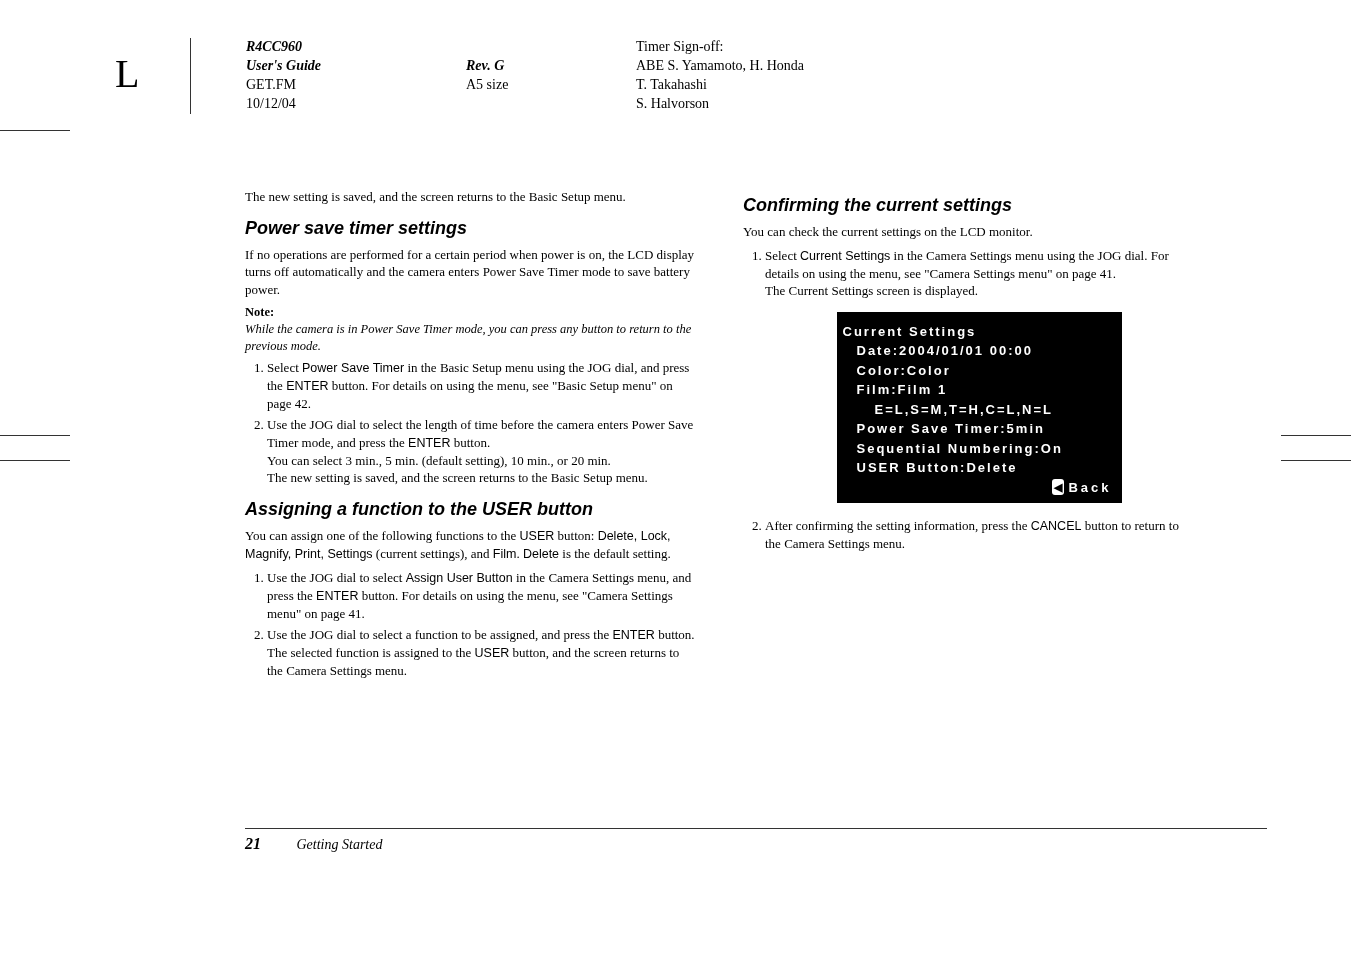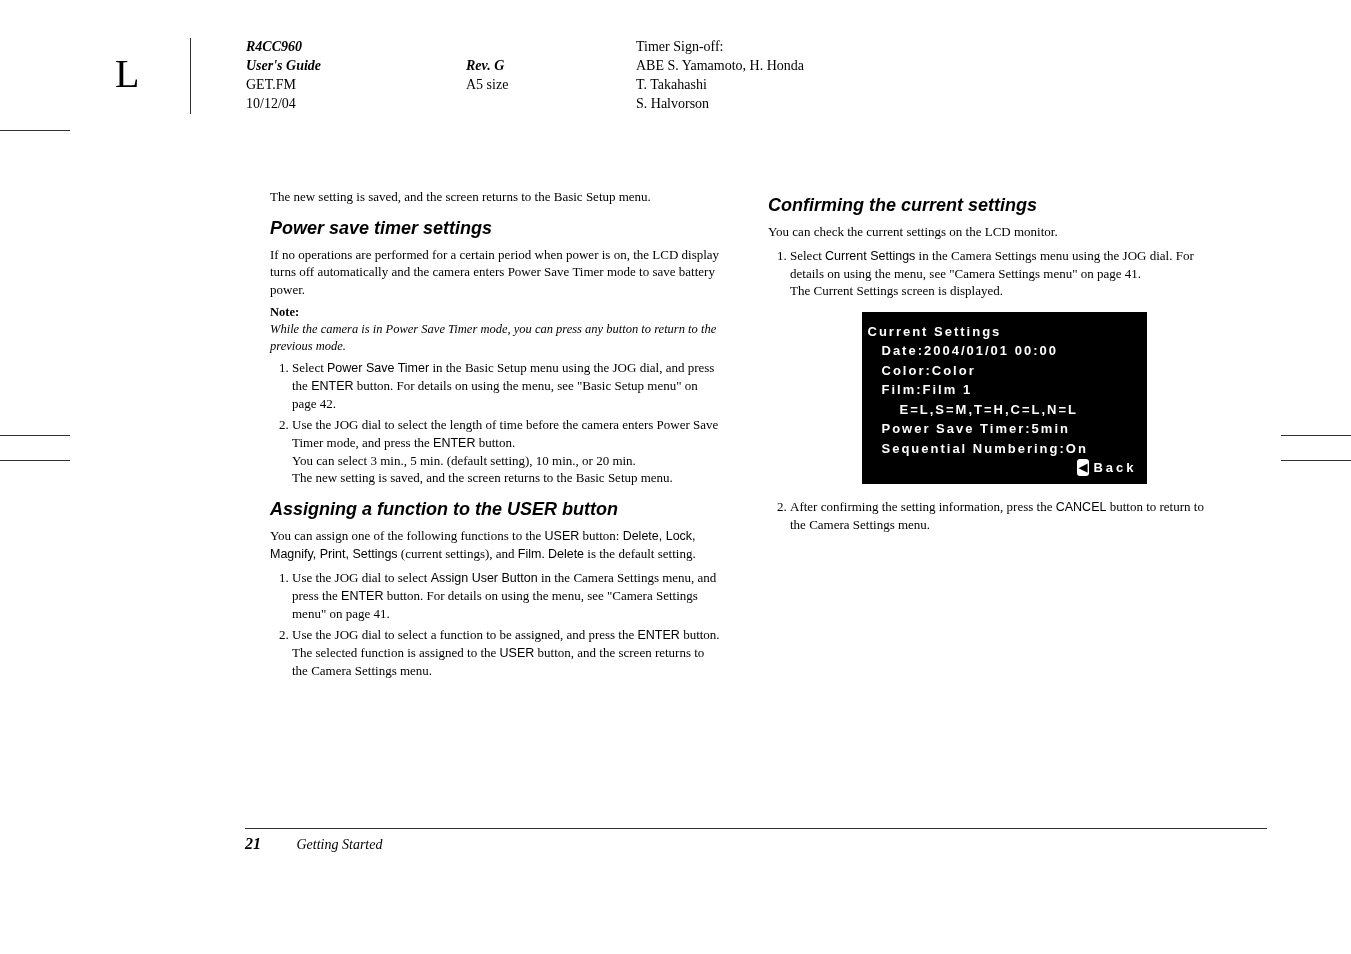--- a/index.html
+++ b/index.html
@@ -78,21 +78,20 @@
     width: 70px;
     border-top: 1px solid #333;
   }
   .content {
     position: absolute;
     top: 188px;
     left: 245px;
     right: 108px;
     display: flex;
     gap: 48px;
-    justify-content: center;
   }
   .col {
     width: 450px;
     font-size: 13px;
     line-height: 1.35;
   }
   .body-text { margin: 0 0 6px 0; }
   .h2 {
     font-family: 'Arial Black', Arial, sans-serif;
     font-weight: 900;
@@ -231,20 +230,21 @@
         <div>The Current Settings screen is displayed.</div>
 
         <div class="lcd">
           <div style="margin-left:-4px">Current Settings</div>
           <div class="indent">Date:2004/01/01 00:00</div>
           <div class="indent">Color:Color</div>
           <div class="indent">Film:Film 1</div>
           <div class="indent" style="padding-left:28px">E=L,S=M,T=H,C=L,N=L</div>
           <div class="indent">Power Save Timer:5min</div>
           <div class="indent">Sequential Numbering:On</div>
+          <div class="indent">USER Button:Delete</div>
           <div class="back-row">
             <span class="back-icon">◀</span><span>Back</span>
           </div>
         </div>
       </li>
       <li>
         <span>After confirming the setting information, press the </span><span class="sans">CANCEL</span><span> button to return to the Camera Settings menu.</span>
       </li>
     </ol>
   </div>

